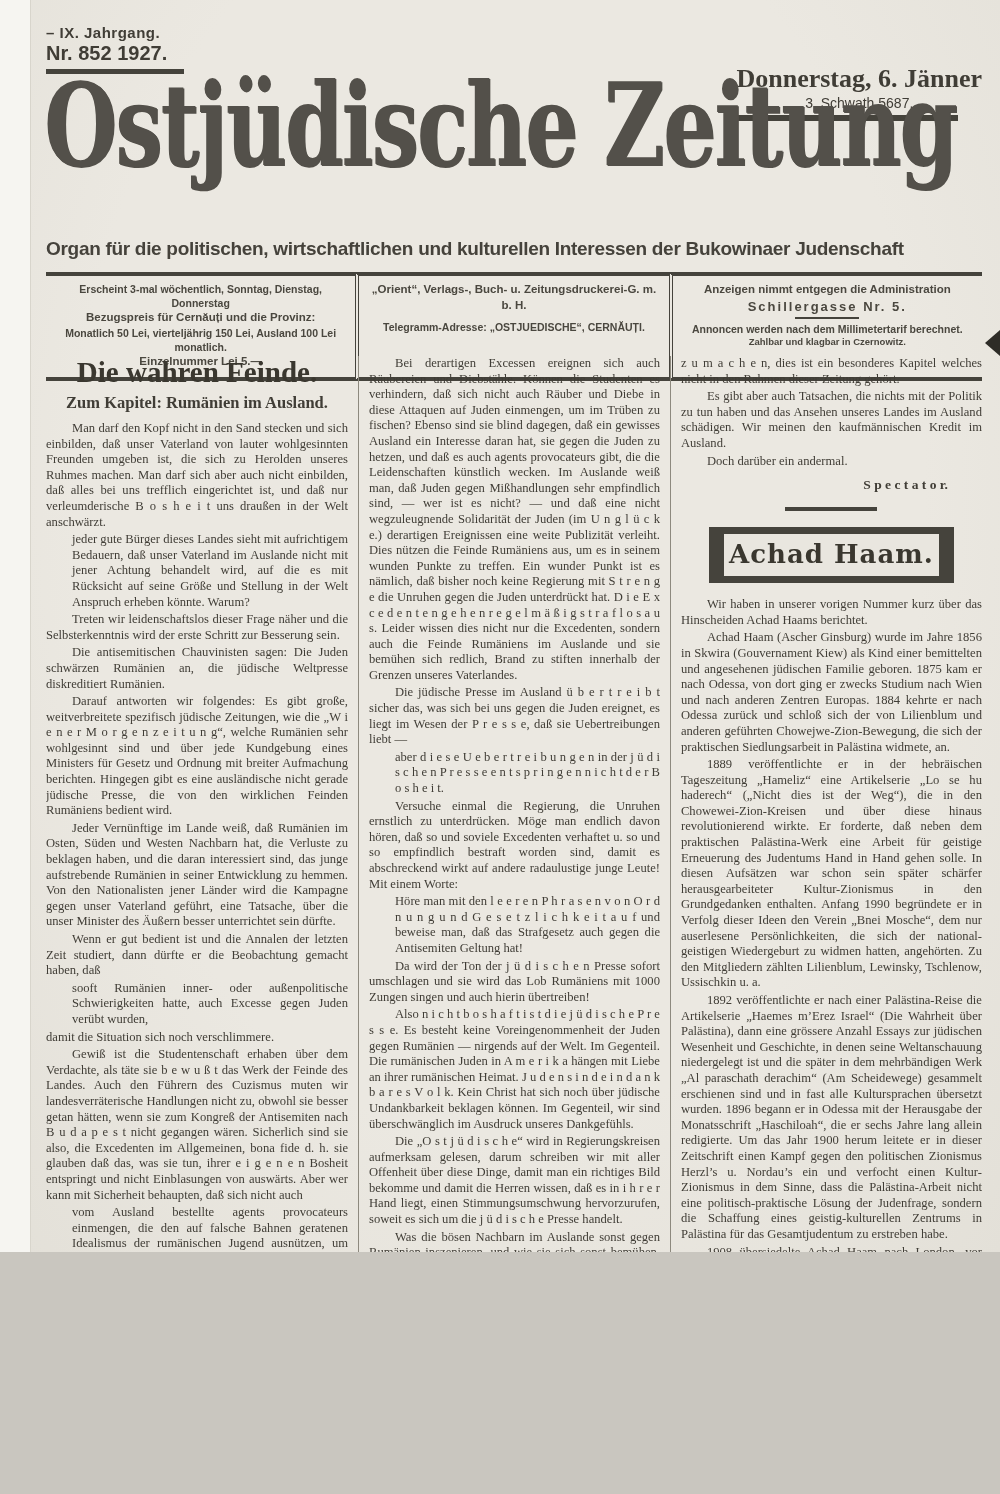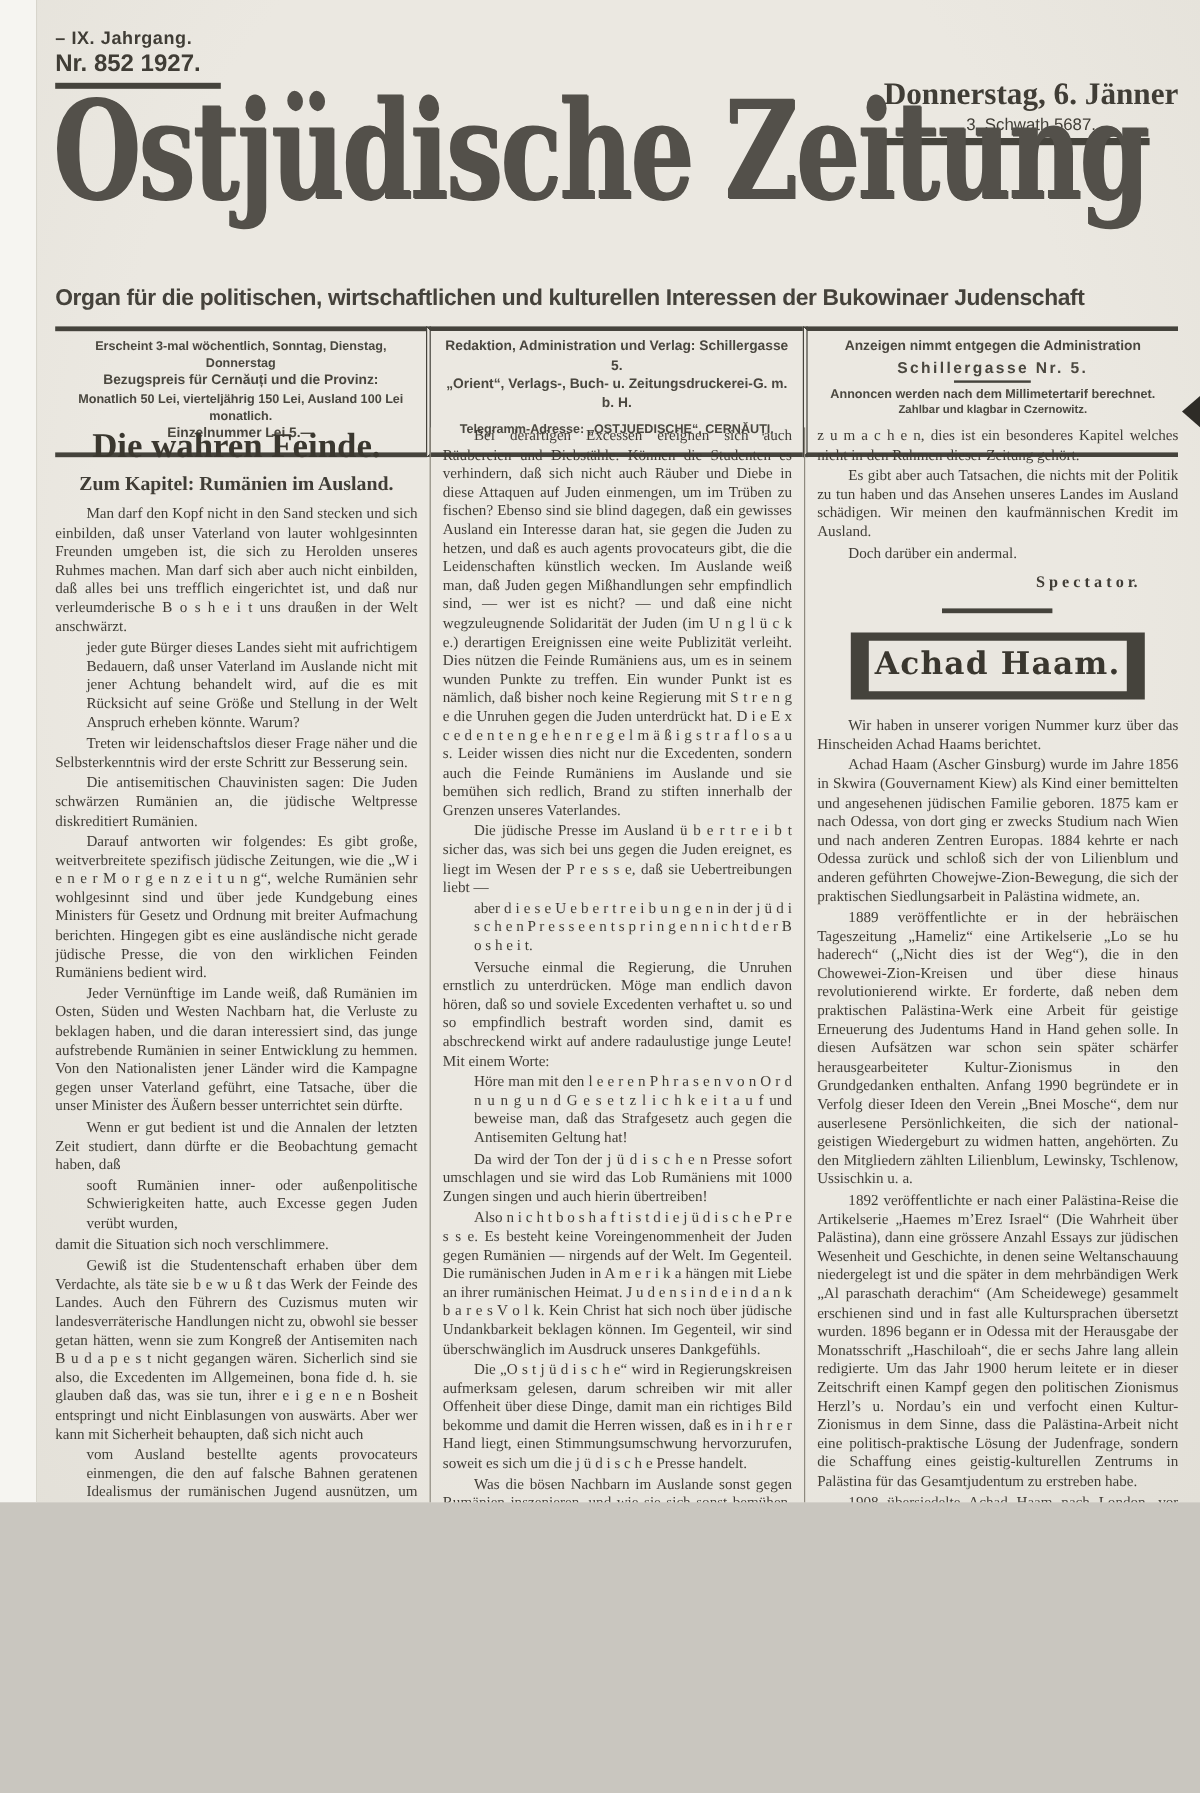--- a/index.html
+++ b/index.html
@@ -114,21 +114,20 @@
   <div class="subtitle">Organ für die politischen, wirtschaftlichen und kulturellen Interessen der Bukowinaer Judenschaft</div>
 
   <div class="infobar">
     <div class="infobox">
       <div class="ib-s">Erscheint 3-mal wöchentlich, Sonntag, Dienstag, Donnerstag</div>
       <div class="ib-m">Bezugspreis für Cernăuți und die Provinz:</div>
       <div class="ib-s">Monatlich 50 Lei, vierteljährig 150 Lei, Ausland 100 Lei monatlich.</div>
       <div class="ib-m">Einzelnummer Lei 5.—</div>
     </div>
     <div class="infobox">
-      <div class="ib-m">Redaktion, Administration und Verlag: Schillergasse 5.</div>
       <div class="ib-m">„Orient“, Verlags-, Buch- u. Zeitungsdruckerei-G. m. b. H.</div>
       <div class="ib-s" style="margin-top:7px;">Telegramm-Adresse: „OSTJUEDISCHE“, CERNĂUȚI.</div>
     </div>
     <div class="infobox">
       <div class="ib-m">Anzeigen nimmt entgegen die Administration</div>
       <div class="ib-big">Schillergasse Nr. 5.</div>
       <div class="mini-rule"></div>
       <div class="ib-s">Annoncen werden nach dem Millimetertarif berechnet.</div>
       <div class="ib-xs">Zahlbar und klagbar in Czernowitz.</div>
     </div>

